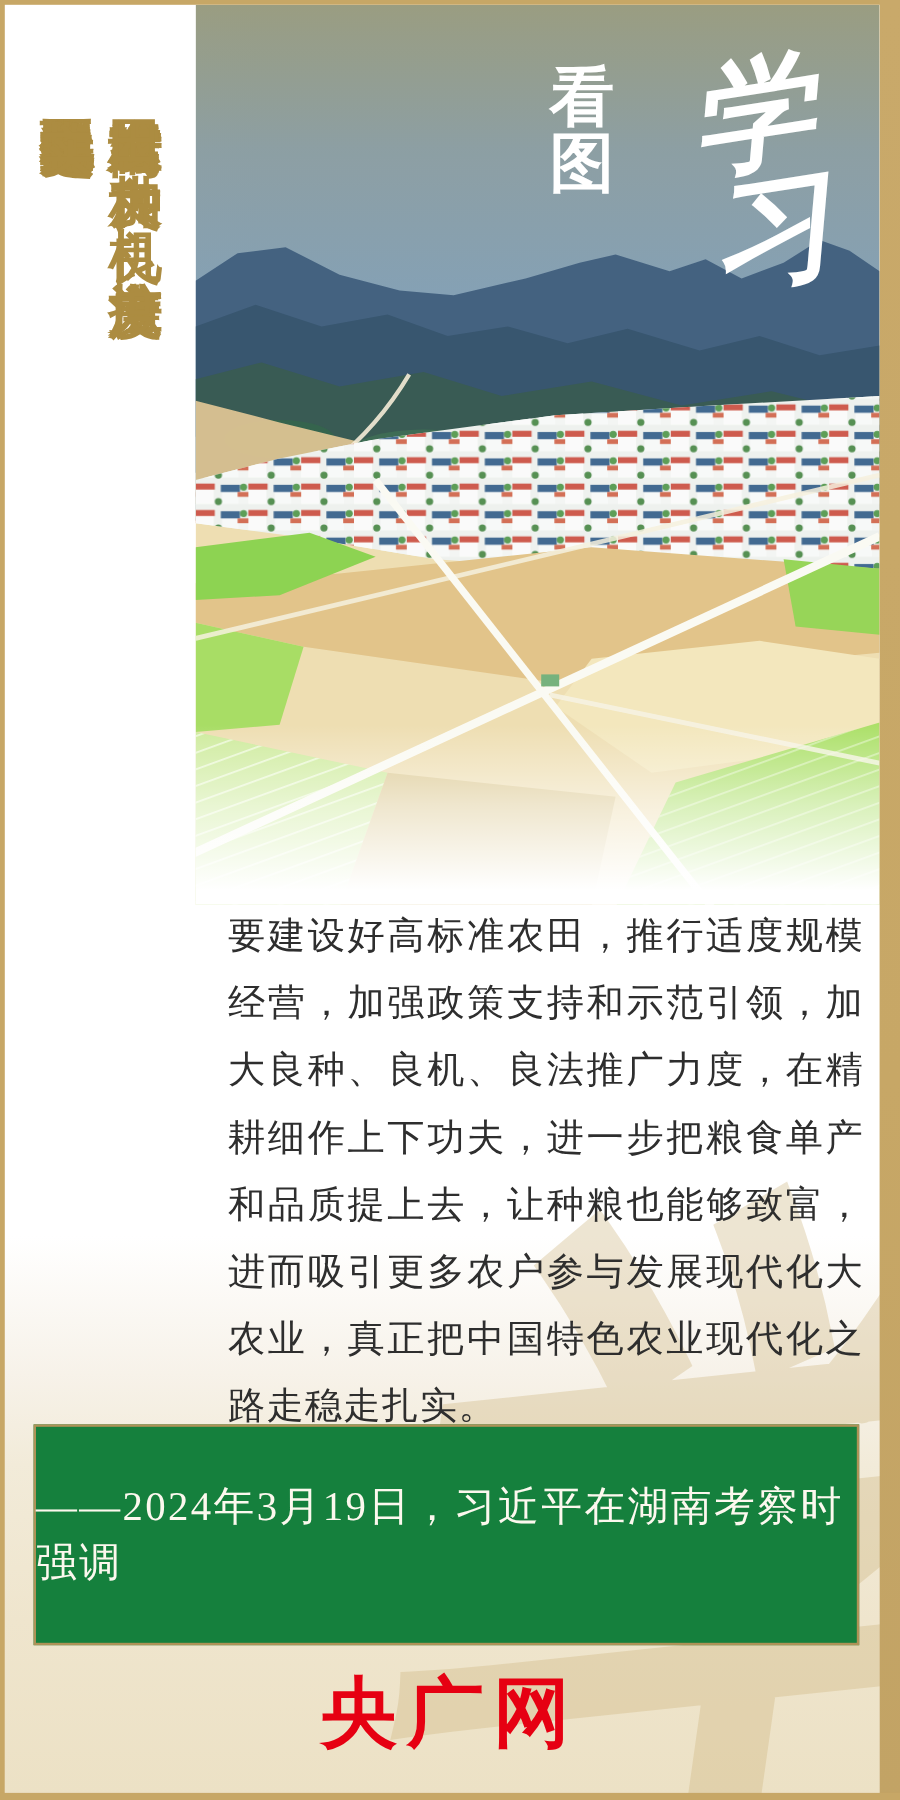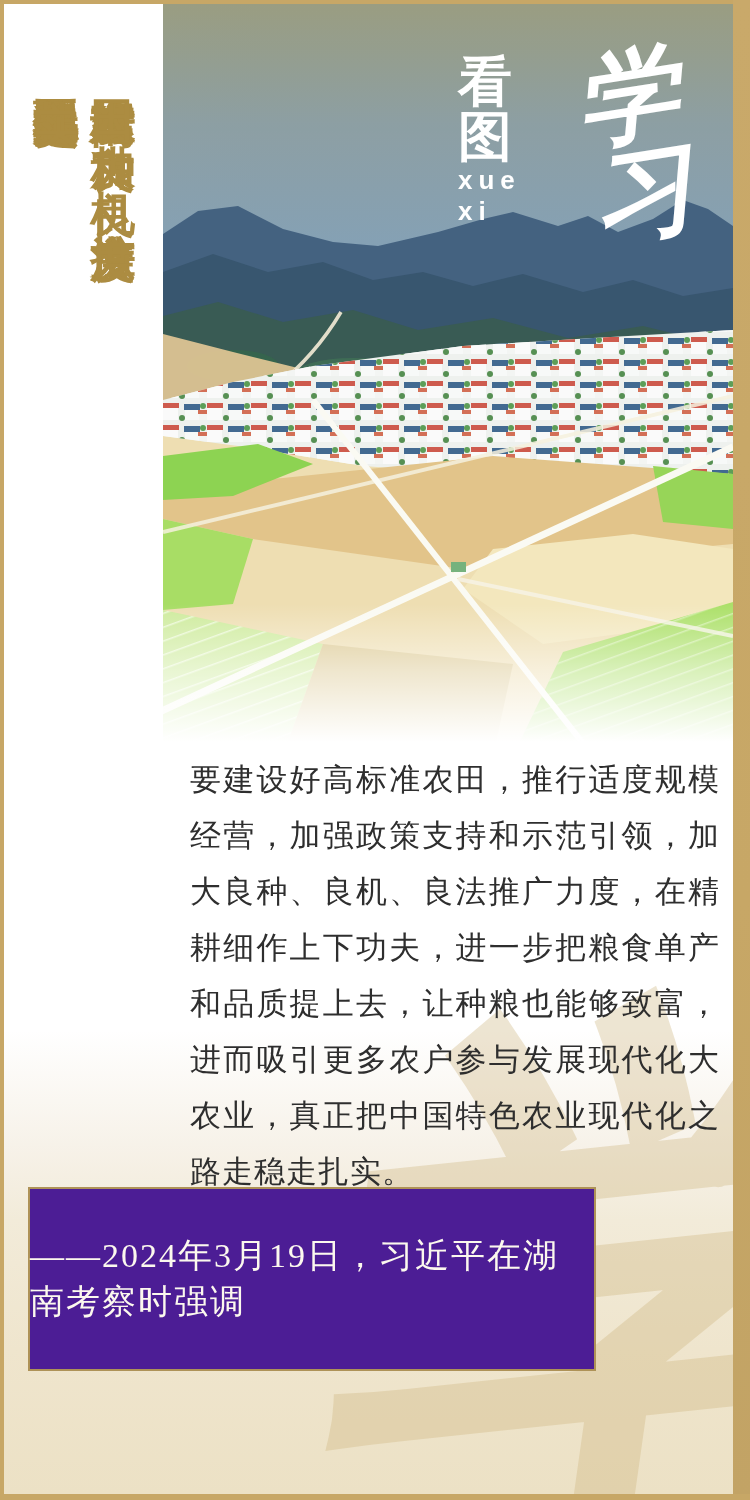--- a/index.html
+++ b/index.html
@@ -46,22 +46,22 @@
   
   .bottom-zone{position:absolute;left:4px;right:17px;top:1030px;bottom:6px;z-index:0;
     background:linear-gradient(180deg,rgba(245,239,228,0) 0,rgba(245,239,228,.85) 120px,#f2ebd9 190px,#efe5cd 320px,#ece1c5 100%);}
 
   
   .watermark{position:absolute;right:-150px;top:995px;z-index:1;
     font-size:620px;line-height:1;font-style:italic;font-weight:bold;
     color:#cdb47d;opacity:.34;transform:rotate(-6deg);pointer-events:none;}
 
   
-  .banner{position:absolute;left:28px;top:1187px;width:568px;height:184px;z-index:2;
-    background:#4c1d95;border:2px solid #ae9257;box-sizing:border-box;
+  .banner{position:absolute;left:28px;top:1187px;width:688px;height:184px;z-index:2;
+    background:#15803d;border:2px solid #ae9257;box-sizing:border-box;
     display:flex;align-items:center;justify-content:center;}
   .banner-text{font-size:34px;letter-spacing:2px;color:#fcf8ee;}
 
   
   .cnr{position:absolute;left:0;width:100%;top:1384px;text-align:center;z-index:2;}
   .cnr-text{font-family:"Liberation Sans","DejaVu Sans",sans-serif;font-weight:bold;
     font-size:64px;letter-spacing:8px;color:#e60012;}
 </style>
 </head>
 <body>
@@ -134,35 +134,37 @@
       <path d="M150,396 L430,752" stroke="#f7f5ee" stroke-width="6"></path>
       <path d="M295,575 L570,632" stroke="#f3efe2" stroke-width="4" opacity=".8"></path>
       <rect x="288" y="558" width="15" height="10" fill="#6fae77"></rect>
     </svg>
     <div class="photo-fade"></div>
   </div>
 
   <div class="masthead">
     <div class="mh-left">
       <div class="mh-kantu">看图</div>
-      <div class="mh-pinyin">xue xi</div>
     </div>
     <div class="mh-script">学习</div>
   </div>
 
   <div class="headline">
     <div class="hl-col">建设好高标准农田　加大良种　良机　良法推广力度</div>
     <div class="hl-col">真正把中国特色农业现代化之路走稳走扎实</div>
   </div>
 
   <div class="quote">要建设好高标准农田，推行适度规模经营，加强政策支持和示范引领，加大良种、良机、良法推广力度，在精耕细作上下功夫，进一步把粮食单产和品质提上去，让种粮也能够致富，进而吸引更多农户参与发展现代化大农业，真正把中国特色农业现代化之路走稳走扎实。</div>
 
   <div class="banner">
     <div class="banner-text">——2024年3月19日，习近平在湖南考察时强调</div>
   </div>
 
+  <div class="cnr">
+    <span class="cnr-text">央广网</span>
+  </div>
 
   <div class="frame frame-top"></div>
   <div class="frame frame-left"></div>
   <div class="frame frame-right"></div>
   <div class="frame frame-bottom"></div>
 
 </div>
 
 </body></html>

